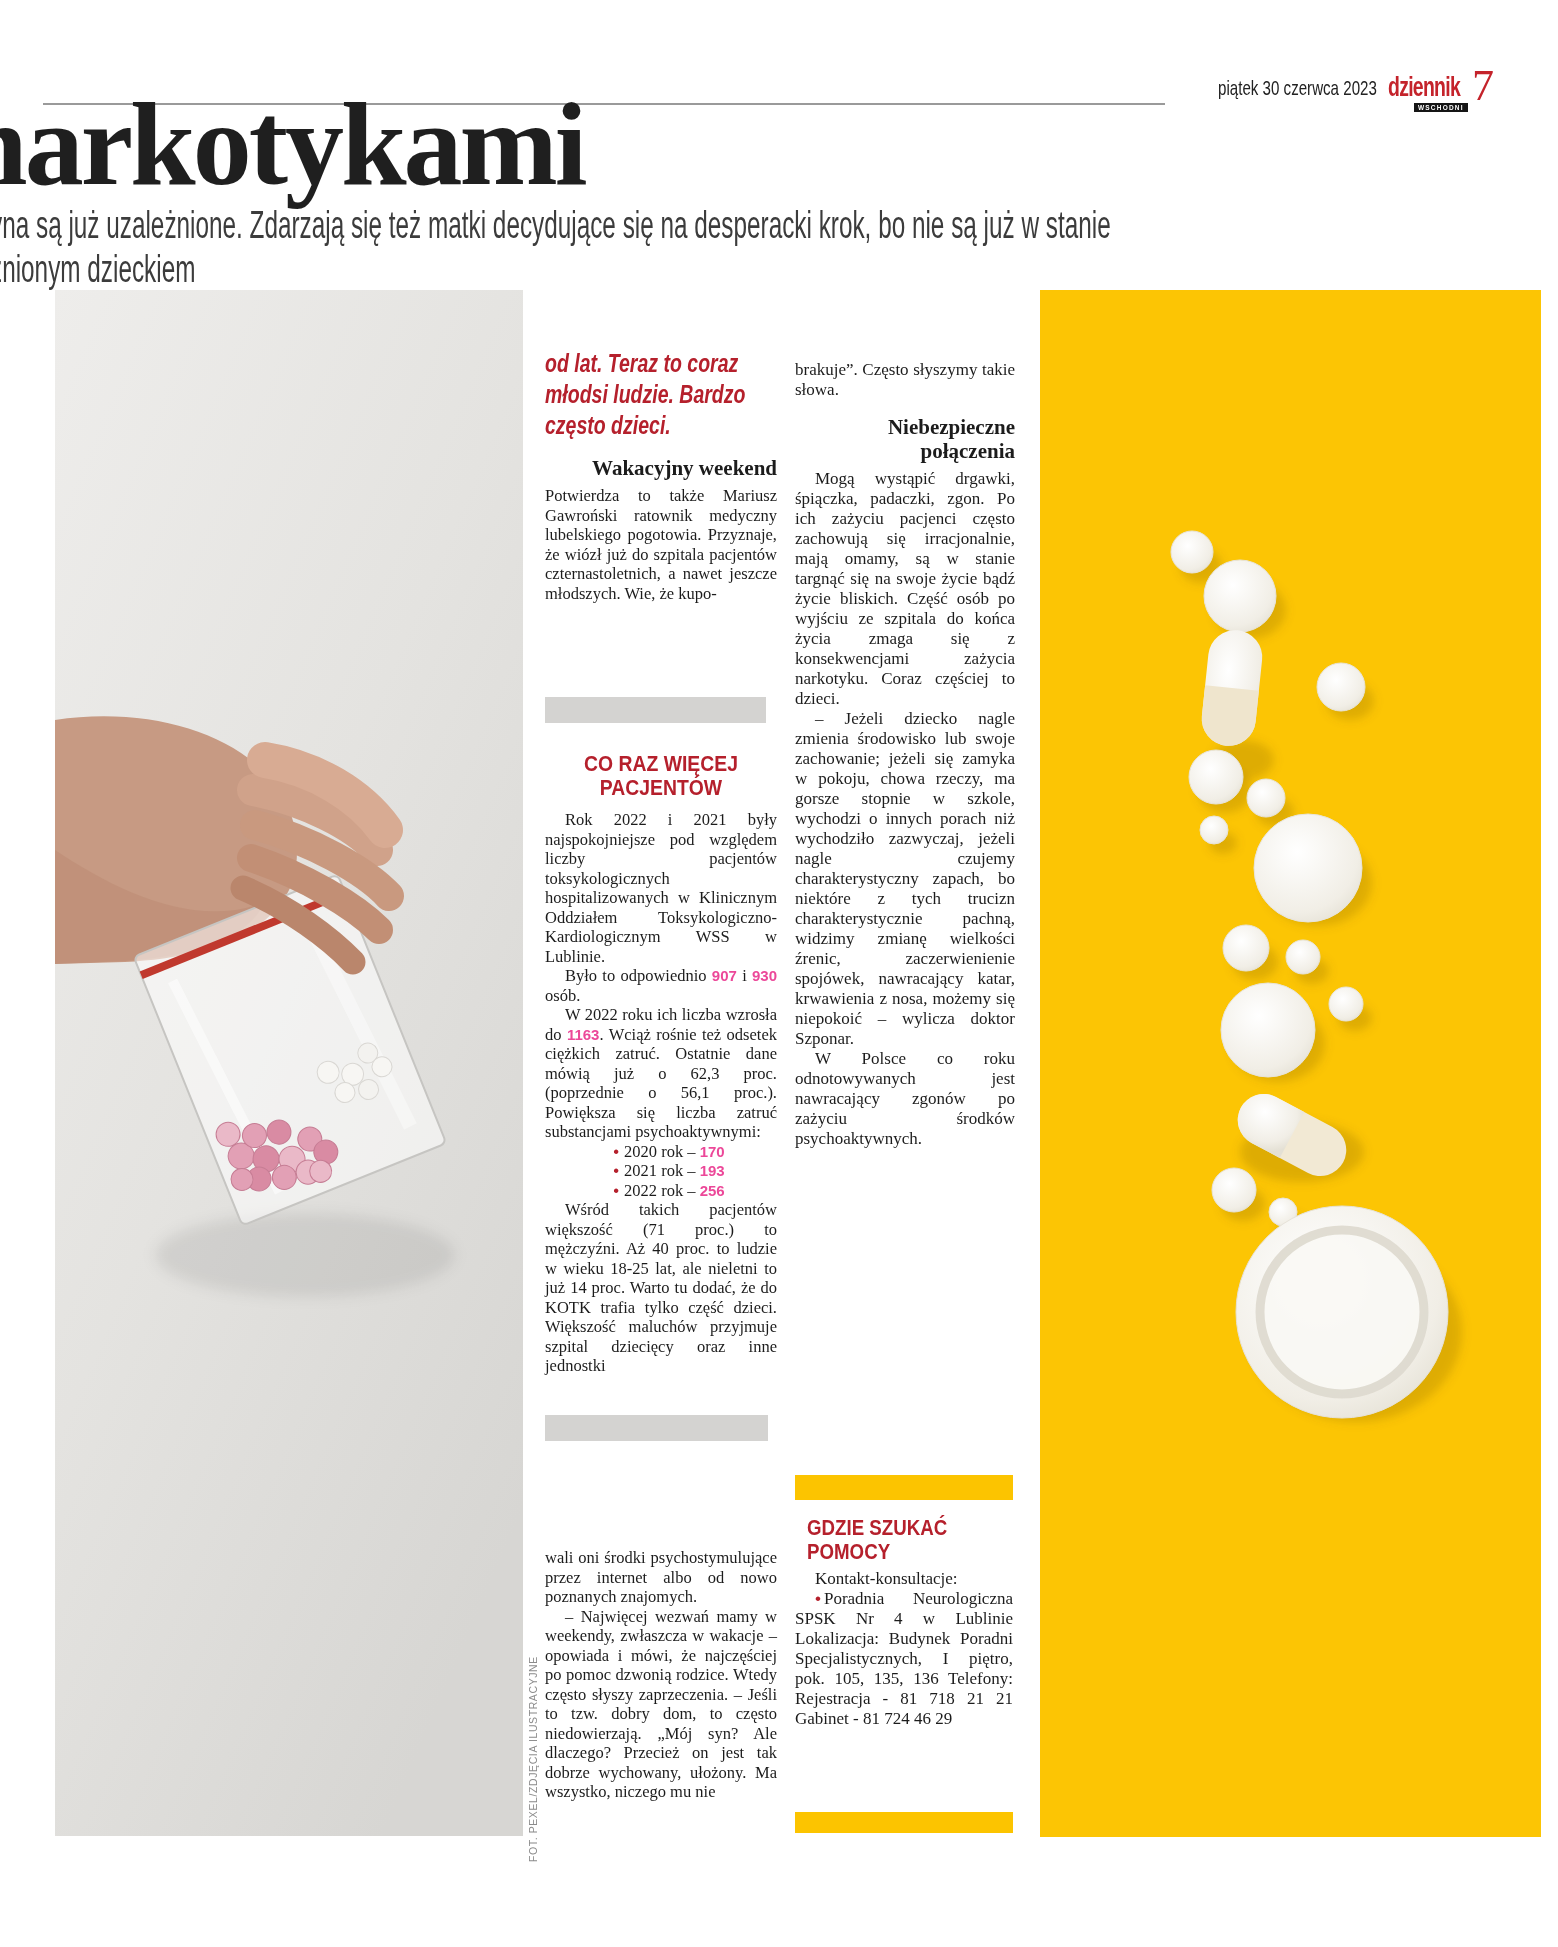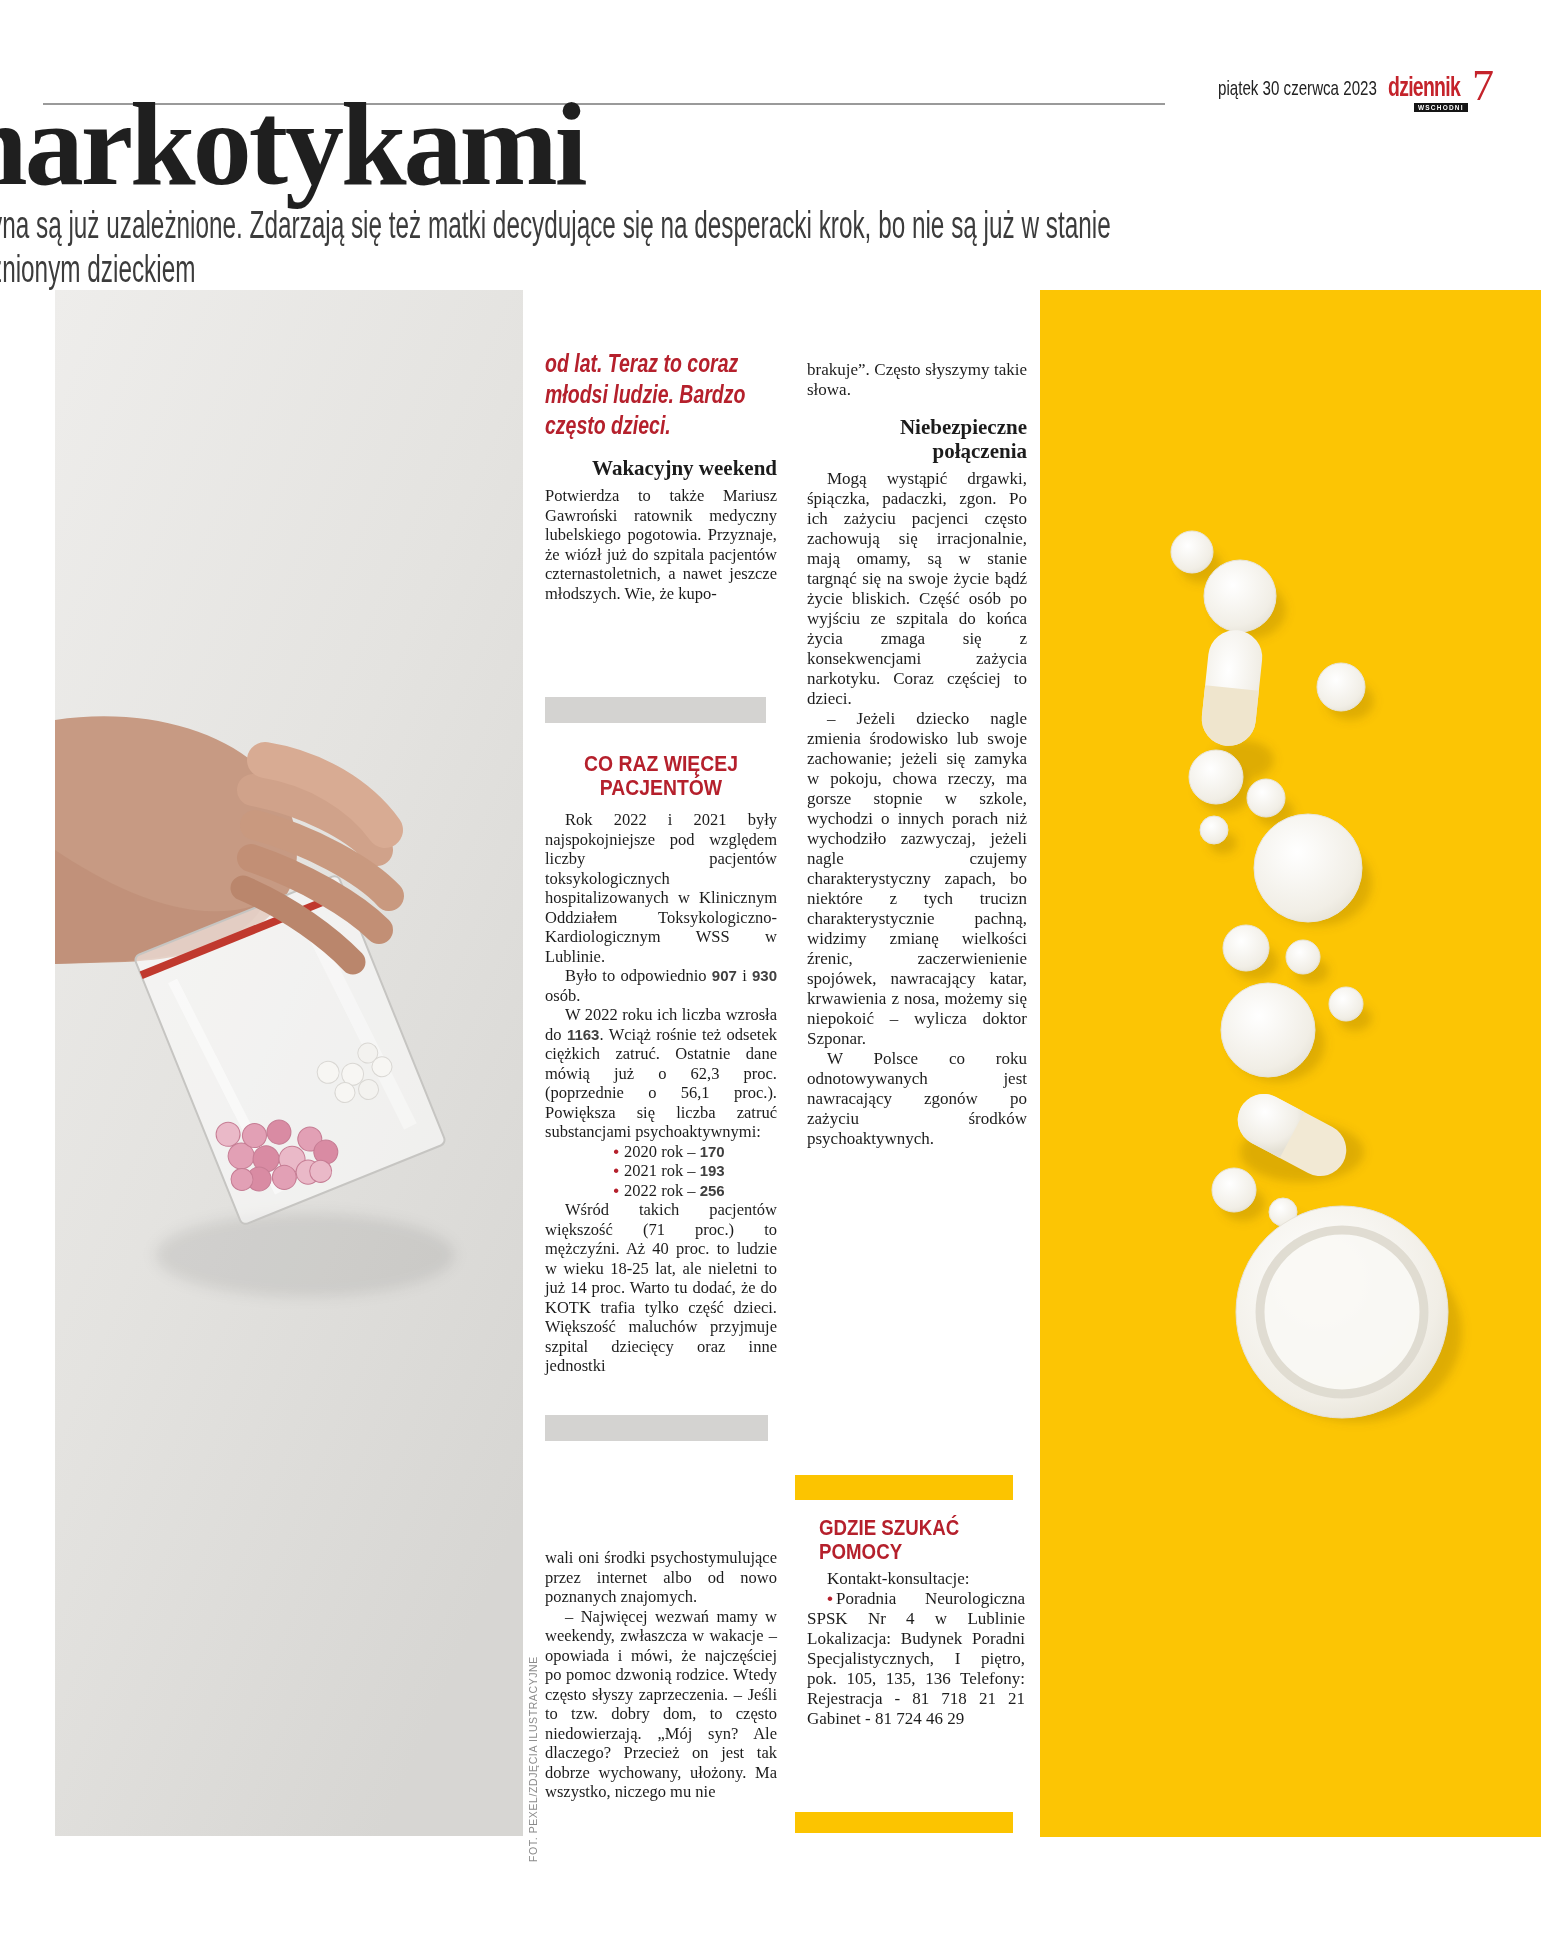--- a/index.html
+++ b/index.html
@@ -32,32 +32,32 @@
   .photo-left svg,.photo-right svg{display:block;}
 
   .credit{position:absolute;left:527px;top:1862px;transform:rotate(-90deg);transform-origin:0 0;
           font:10.5px "Liberation Sans",sans-serif;letter-spacing:.6px;color:#8b8b8b;white-space:nowrap;}
 
   
   .col{position:absolute;text-align:justify;hyphens:auto;}
   .col p{margin:0;text-indent:20px;}
   .col p.flush{text-indent:0;}
   .mid{left:545px;width:232px;font:16.5px/19.5px "Liberation Serif",serif;}
-  .right{left:795px;width:220px;font:17px/20px "Liberation Serif",serif;margin-left:12px;}
+  .right{left:795px;width:220px;font:17px/20px "Liberation Serif",serif;}
   .seg1{top:348px;} .seg2{top:752px;} .seg3{top:1548px;}
   .rseg1{top:360px;} .rseg2{top:1516px;width:218px;}
 
   .lede{width:298px;transform:scaleX(.78);transform-origin:0 0;color:#b5202c;
         font:italic 700 25px/31px "Liberation Sans",sans-serif;text-align:left;}
   .serif-h{font:bold 21px/24px "Liberation Serif",serif;margin:15px 0 6px;text-align:right;text-indent:0;}
   .box-title{color:#b5202c;text-align:center;font:bold 22px/24px "Liberation Sans",sans-serif;
              transform:scaleX(.88);transform-origin:50% 0;margin:0 0 10px;}
   .help-title{color:#b5202c;font:bold 22px/24px "Liberation Sans",sans-serif;
               transform:scaleX(.85);transform-origin:0 0;margin:0 0 5px 12px;text-align:left;}
-  .statnum{color:#404040;font:bold 15px "Liberation Sans",sans-serif;}
+  .statnum{color:#ec4899;font:bold 15px "Liberation Sans",sans-serif;}
   .bline{padding-left:16px;text-align:center;}
   .bdot{color:#b5202c;font-family:"Liberation Sans",sans-serif;margin-right:5px;}
   .hitem .bdot{margin-right:3px;}
 
   
   .graybar{position:absolute;background:#d4d3d1;}
   .gb1{left:545px;top:697px;width:221px;height:26px;}
   .gb2{left:545px;top:1415px;width:223px;height:26px;}
   .yellowbar{position:absolute;background:#fcc400;}
   .yb1{left:795px;top:1475px;width:218px;height:25px;}

